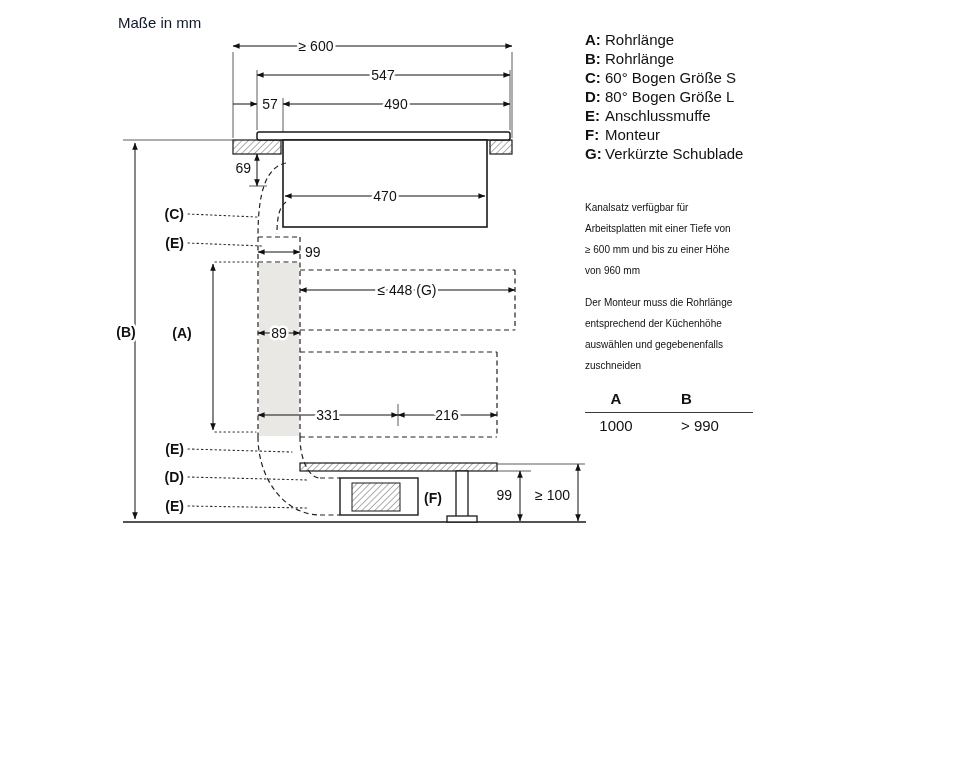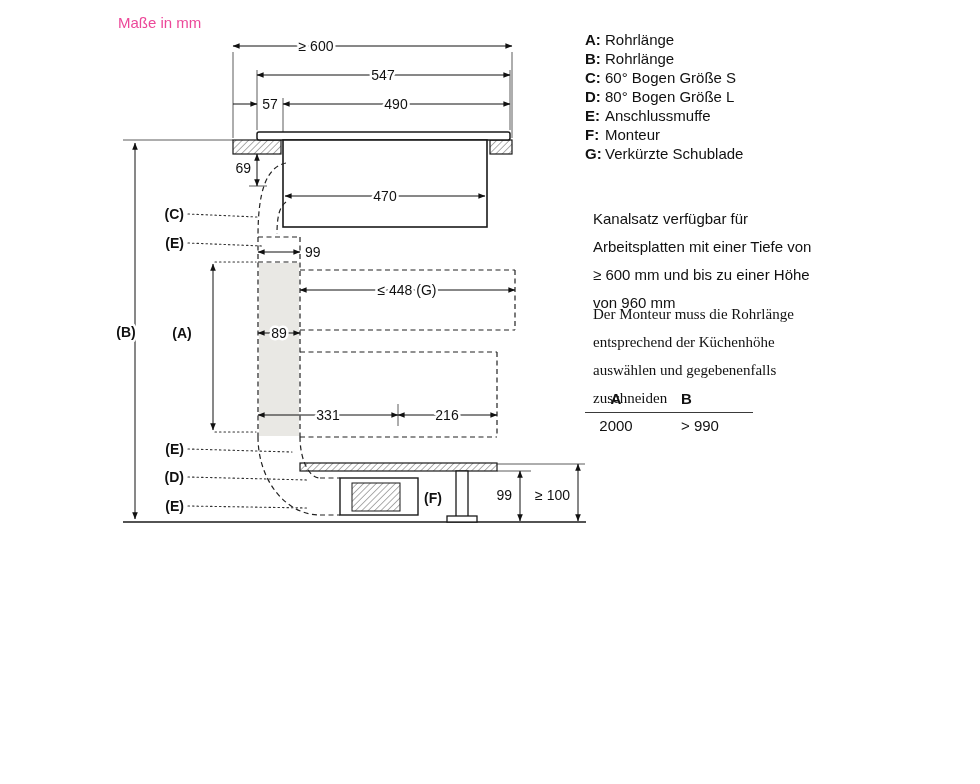--- a/index.html
+++ b/index.html
@@ -8,21 +8,21 @@
     width: 980px; height: 784px;
     background: #fff;
     font-family: "Liberation Sans", sans-serif;
     color: #111;
     overflow: hidden;
   }
   #drawing-svg { position:absolute; left:0; top:0; }
 
   .page-title {
     position:absolute; left:118px; top:14px;
-    font-size:15px; color:#ec4899;
+    font-size:15px; color:#0f172a;
   }
 
   
   text {
     font-family: "Liberation Sans", sans-serif;
     fill:#111;
   }
   .dim-t {
     font-size:14px;
     paint-order: stroke;
@@ -37,25 +37,25 @@
   .thin { stroke:#333; stroke-width:0.8; fill:none; }
   .dashed { stroke:#222; stroke-width:1.2; fill:none; stroke-dasharray:5 3.5; }
   .dotted { stroke:#333; stroke-width:1.1; fill:none; stroke-dasharray:1.5 3; stroke-linecap:round; }
 
   
   .right-col { position:absolute; left:585px; top:0; width:330px; font-size:15px; }
   .legend { position:absolute; left:0; top:30px; }
   .legend-row { display:flex; line-height:19px; }
   .legend-key { font-weight:bold; width:20px; flex:0 0 20px; }
   .note {
-    position:absolute; left:0; width:280px; margin:8px;
-    line-height:28px; white-space:pre-line; font-size:15px;
+    position:absolute; left:0; width:280px; margin:0;
+    line-height:21px; white-space:pre-line; font-size:10px;
   }
   .note-1 { top:197px; }
-  .note-2 { top:292px;font-family:Liberation Serif, serif; }
+  .note-2 { top:292px; }
 
   .size-table { position:absolute; left:0; top:386px; width:168px; }
   .t-row { display:flex; padding:4px 0; line-height:18px; }
   .t-head { font-weight:bold; }
   .t-head, .t-row1 { border-bottom:1px solid #3a3a3a; }
   .t-a { width:62px; text-align:center; }
   .t-b { padding-left:34px; }
 </style>
 </head>
 <body>
@@ -227,19 +227,19 @@
 entsprechend der Küchenhöhe
 auswählen und gegebenenfalls
 zuschneiden</p>
 
     <div class="size-table">
       <div class="t-row t-head">
         <div class="t-a">A</div>
         <div class="t-b">B</div>
       </div>
       <div class="t-row">
-        <div class="t-a">2000</div>
+        <div class="t-a">1000</div>
         <div class="t-b">&gt; 990</div>
       </div>
     </div>
 
   </div>
 </div>
 
 </body></html>

